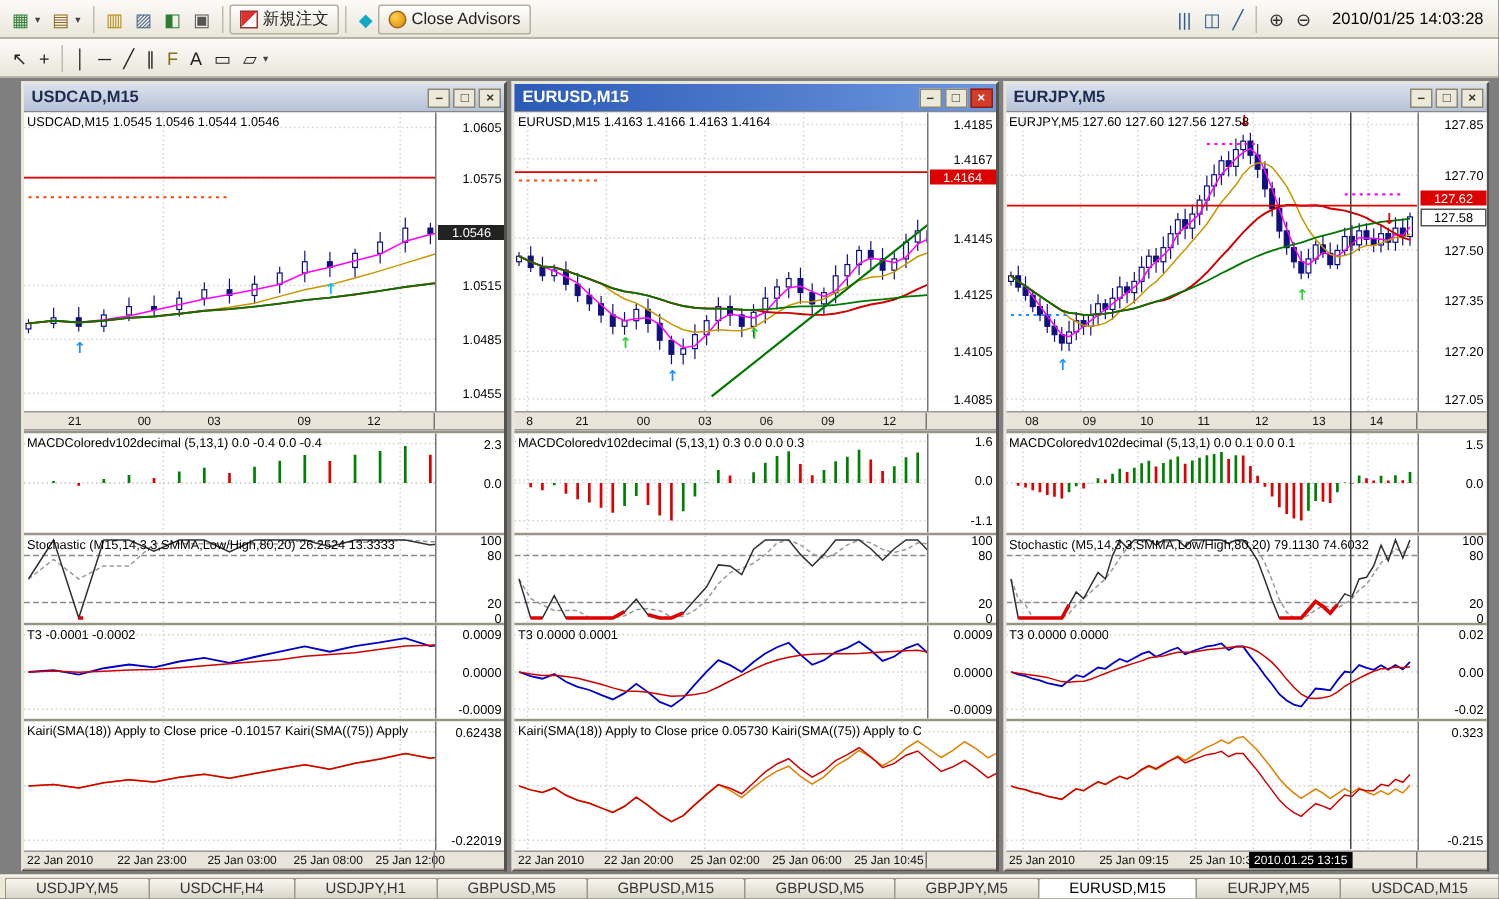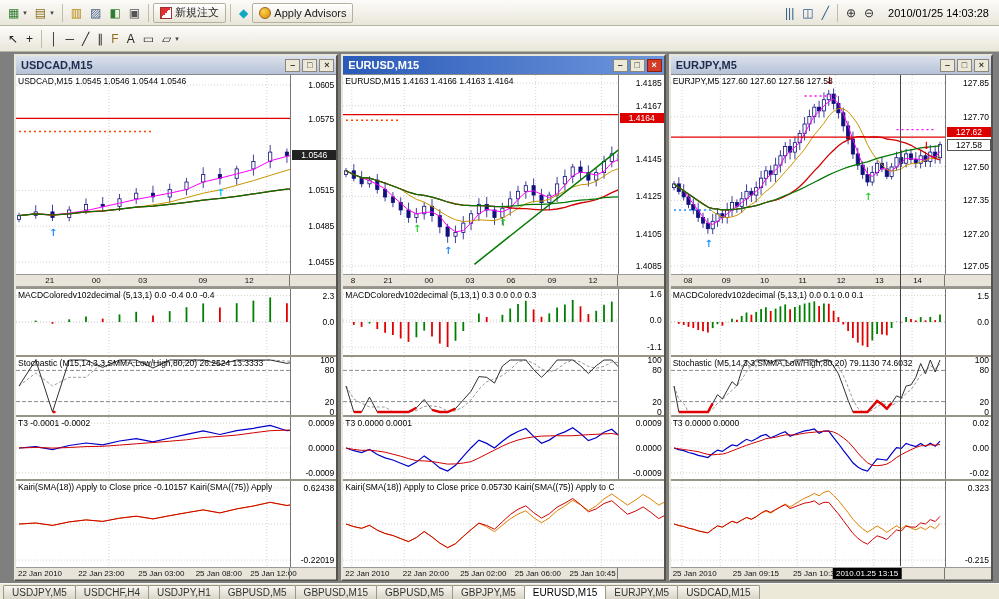--- a/index.html
+++ b/index.html
@@ -62,21 +62,21 @@
   .crosshair-box { position: absolute; top: 0; transform: translateX(-100%); background: #000; color: #fff;
                    font-size: 8px; padding: 1px 3px; z-index: 5; white-space: nowrap; }
 
   
   .grid { stroke: #d2d2d2; stroke-width: 1; stroke-dasharray: 1 2; }
   .lvl80 { stroke: #8a8a8a; stroke-width: 1; stroke-dasharray: 4 2; }
   .arrow { font-size: 10px; font-weight: bold; font-family: "DejaVu Sans", sans-serif; }
 
   
   .tabbar { height: 16px; background: #ece9d8; border-top: 1px solid #f8f6f0; display: flex; align-items: flex-end; padding-left: 3px; }
-  .tab { font-size: 10px; height: 14px; line-height: 13px; padding: 0 8px; color: #333;
+  .tab { font-size: 10px; height: 14px; line-height: 13px; padding: 0 20px; color: #333;
          background: linear-gradient(#f8f6f0,#d9d5c7); border: 1px solid #9a968a; border-bottom: none;
          border-radius: 2px 2px 0 0; margin-right: -1px; white-space: nowrap; }
   .tab.selected { background: #ffffff; color: #000; }
 </style>
 </head>
 <body>
 
 <div class="app">
 
   <div class="toolbar">
@@ -109,21 +109,21 @@
       <span>新規注文</span>
     </button>
     <div class="sep"></div>
     <div class="icon-row" id="tb1-mid">
         <div class="tbtn">
           <span class="glyph" style="color:#11a8c4">◆</span>
         </div>
       </div>
     <button class="tbtn textbtn">
       <span class="ea-icon"></span>
-      <span>Apply Advisors</span>
+      <span>Close Advisors</span>
     </button>
     <div class="spacer"></div>
     <div class="icon-row" id="tb1-right">
         <div class="tbtn">
           <span class="glyph" style="color:#2e5a8c">|||</span>
         </div>
         <div class="tbtn">
           <span class="glyph" style="color:#2e5a8c">◫</span>
         </div>
         <div class="tbtn">

